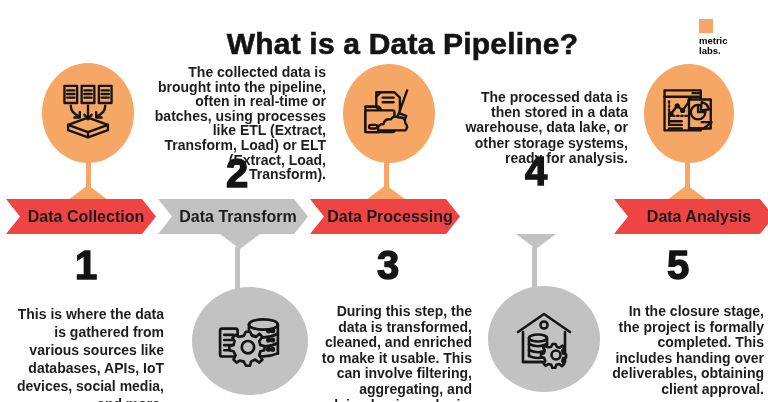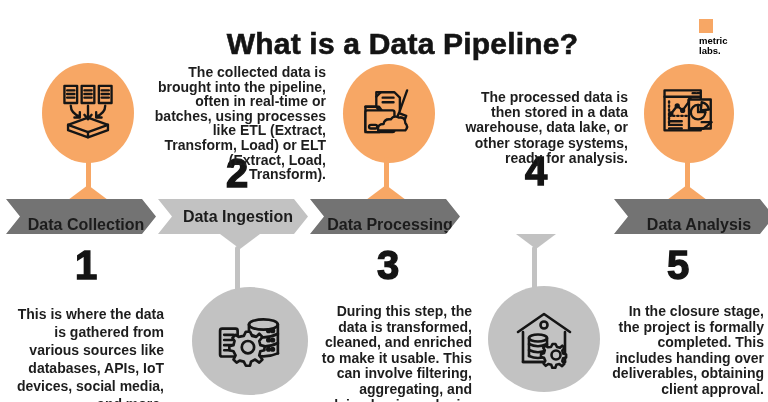--- a/index.html
+++ b/index.html
@@ -13,21 +13,21 @@
 
   
   .brand{top:19px;left:699px;display:flex;align-items:flex-start;gap:3px;flex-direction:column;}
   .brand-square{width:14px;height:14px;background:#F7A765;display:inline-block;}
   .brand-text{font-size:9.5px;font-weight:700;line-height:9.5px;color:#000;display:flex;flex-direction:column;}
 
   
   .seg{top:199px;height:35px;display:flex;align-items:center;justify-content:center;
        clip-path:polygon(0 0,calc(100% - 14px) 0,100% 50%,calc(100% - 14px) 100%,0 100%,14px 50%);}
   .seg-label{font-size:16px;font-weight:700;color:#1c1c1c;padding-left:10px;white-space:nowrap;}
-  .orange-bg{background:#737373;align-items:flex-end;}
+  .orange-bg{background:#ef4444;}
   .gray-bg{background:#C2C2C2;}
   .seg1{left:6px;width:150px;}
   .seg2{left:158px;width:150px;}
   .seg3{left:310px;width:150px;}
   .seg4{left:462px;width:150px;}
   .seg5{left:614px;width:160px;}
 
   
   .peak-up{top:185px;width:40px;height:15px;clip-path:polygon(50% 0,100% 100%,0 100%);background:#F7A765;}
   .peak-down{top:234px;width:40px;height:15px;clip-path:polygon(0 0,100% 0,50% 100%);background:#C2C2C2;}
@@ -186,21 +186,21 @@
   <div class="abs peak-up peak1"></div>
   <div class="abs peak-down peak2"></div>
   <div class="abs peak-up peak3"></div>
   <div class="abs peak-down peak4"></div>
   <div class="abs peak-up peak5"></div>
 
   <div class="abs seg seg1 orange-bg">
     <span class="seg-label">Data Collection</span>
   </div>
   <div class="abs seg seg2 gray-bg">
-    <span class="seg-label">Data Ingestion</span>
+    <span class="seg-label">Data Transform</span>
   </div>
   <div class="abs seg seg3 orange-bg">
     <span class="seg-label">Data Processing</span>
   </div>
   <div class="abs seg seg5 orange-bg">
     <span class="seg-label">Data Analysis</span>
   </div>
 
   <div class="abs num n1">1</div>
   <div class="abs num n2">2</div>

